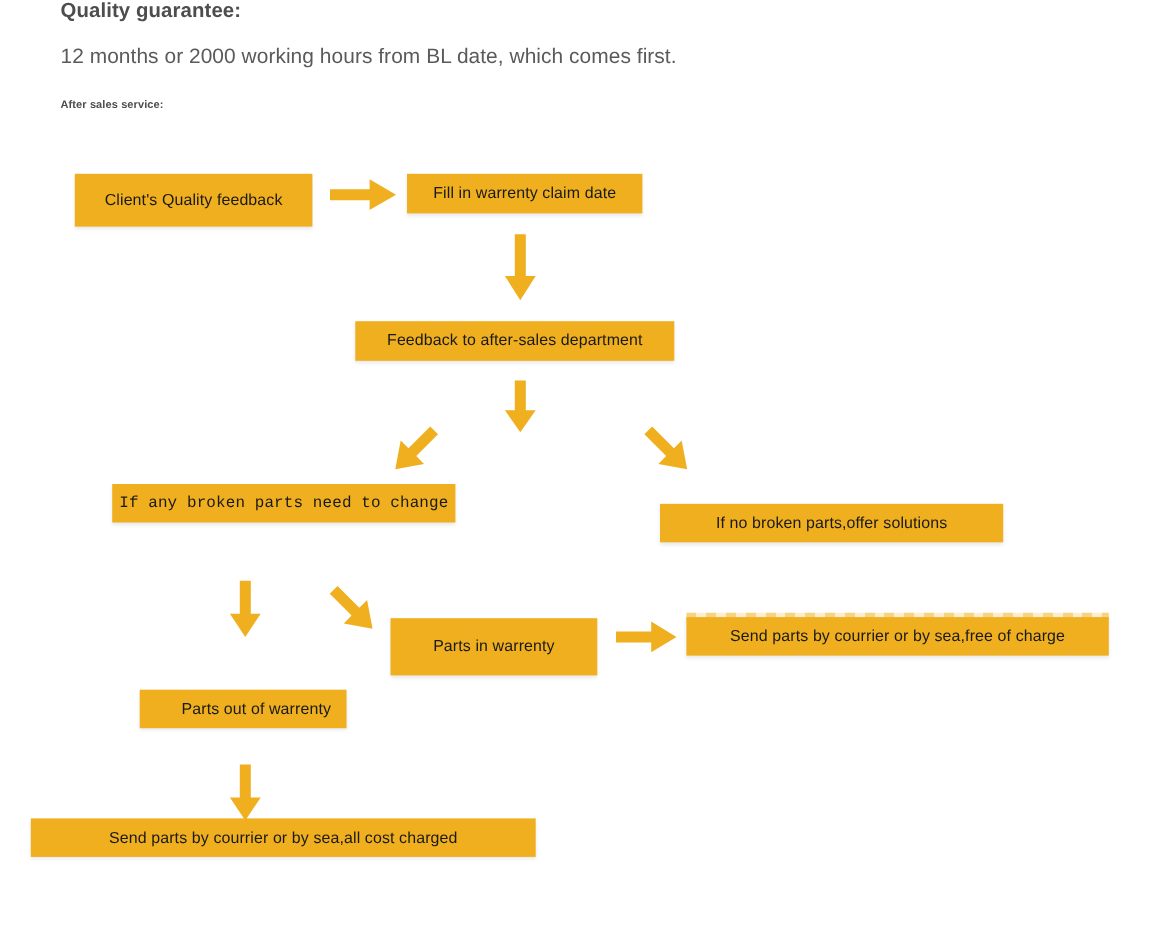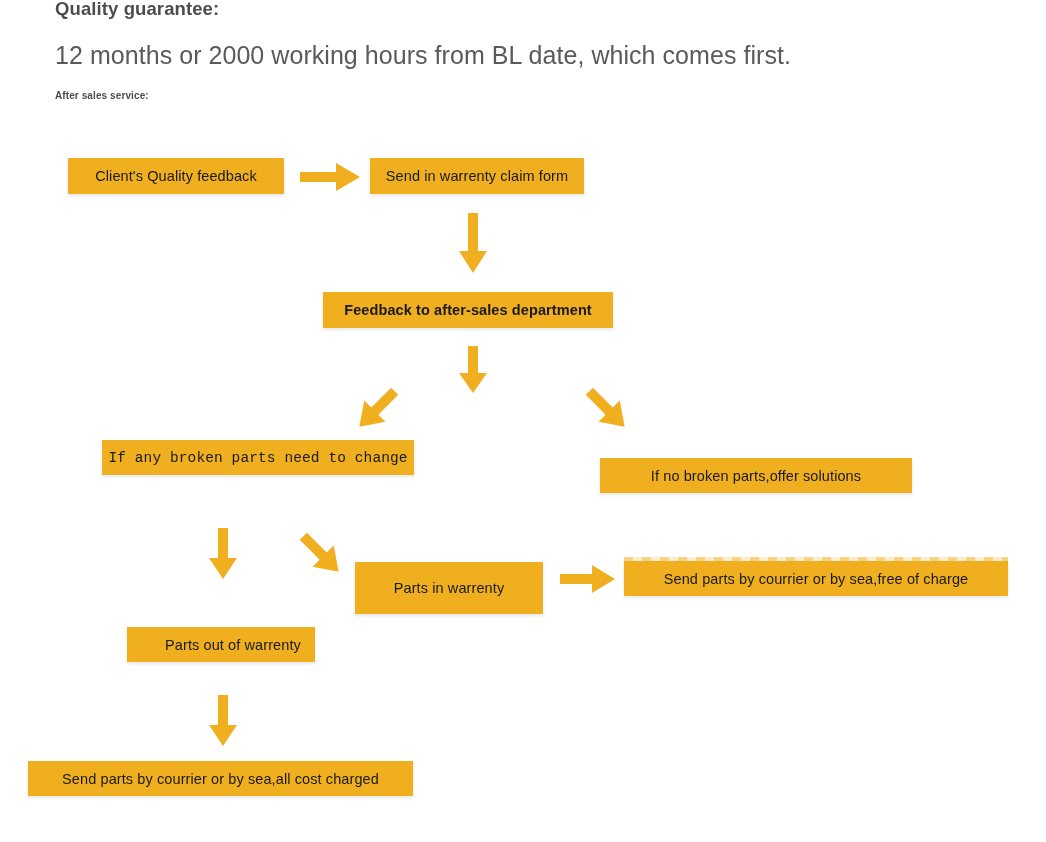--- a/index.html
+++ b/index.html
@@ -26,21 +26,21 @@
   }
   .heading-quality {
     top: -2px;
     font-size: 18.5px;
     font-weight: bold;
     letter-spacing: 0.1px;
     color: #4d4d4f;
   }
   .para-warranty {
     top: 41px;
-    font-size: 25px;
+    font-size: 19px;
     font-weight: normal;
     color: #5a5a5c;
     letter-spacing: 0.05px;
   }
   .heading-service {
     top: 90px;
     font-size: 10px;
     font-weight: bold;
     color: #4d4d4f;
     letter-spacing: 0.1px;
@@ -79,29 +79,29 @@
     background: repeating-linear-gradient(
         to right,
         rgba(240,175,30,0.55) 0px,
         rgba(240,175,30,0.55) 9px,
         rgba(240,175,30,0.22) 9px,
         rgba(240,175,30,0.22) 18px);
     pointer-events: none;
   }
 
   
-  #node-client-feedback   { left: 68px;  top: 158px; width: 216px; height: 36px; }
+  #node-client-feedback   { left: 68px;  top: 158px; width: 216px; height: 48px; }
   #node-claim-form        { left: 370px; top: 158px; width: 214px; height: 36px; }
-  #node-feedback-dept     { left: 323px; top: 292px; width: 290px; height: 36px; font-weight: bold; }
+  #node-feedback-dept     { left: 323px; top: 292px; width: 290px; height: 36px; }
   #node-broken-parts      { left: 102px; top: 440px; width: 312px; height: 35px; font-family: Liberation Mono, monospace; }
   #node-no-broken-parts   { left: 600px; top: 438px; width: 312px; height: 35px; margin-top: 20px; }
   #node-parts-in-warranty { left: 355px; top: 562px; width: 188px; height: 52px; }
   #node-send-free         { left: 624px; top: 561px; width: 384px; height: 35px; }
   #node-parts-out-warranty{ left: 127px; top: 627px; width: 188px; height: 35px; padding-left: 24px; }
-  #node-send-charged      { left: 28px;  top: 761px; width: 385px; height: 35px; }
+  #node-send-charged      { left: 28px;  top: 744px; width: 459px; height: 35px; }
 
   
   .arrow {
     position: absolute;
     pointer-events: none;
   }
   .arrow svg { display: block; overflow: visible; }
   .arrow path { fill: #f0af1e; }
 
   #arrow-h-1      { left: 300px; top: 160px; width: 62px;  height: 34px; }
@@ -126,21 +126,21 @@
 <div id="flow-canvas">
 
   <div class="node" id="node-client-feedback">Client's Quality feedback</div>
 
   <div class="arrow" id="arrow-h-1">
     <svg width="62" height="34" viewBox="0 0 62 34">
       <path d="M0,12 L36,12 L36,3 L60,17 L36,31 L36,22 L0,22 Z"></path>
     </svg>
   </div>
 
-  <div class="node" id="node-claim-form">Send in warrenty claim form</div>
+  <div class="node" id="node-claim-form">Fill in warrenty claim date</div>
 
   <div class="arrow" id="arrow-v-1">
     <svg width="34" height="62" viewBox="0 0 34 62">
       <path d="M12,0 L22,0 L22,38 L31,38 L17,60 L3,38 L12,38 Z"></path>
     </svg>
   </div>
 
   <div class="node" id="node-feedback-dept">Feedback to after-sales department</div>
 
   <div class="arrow" id="arrow-v-2">

